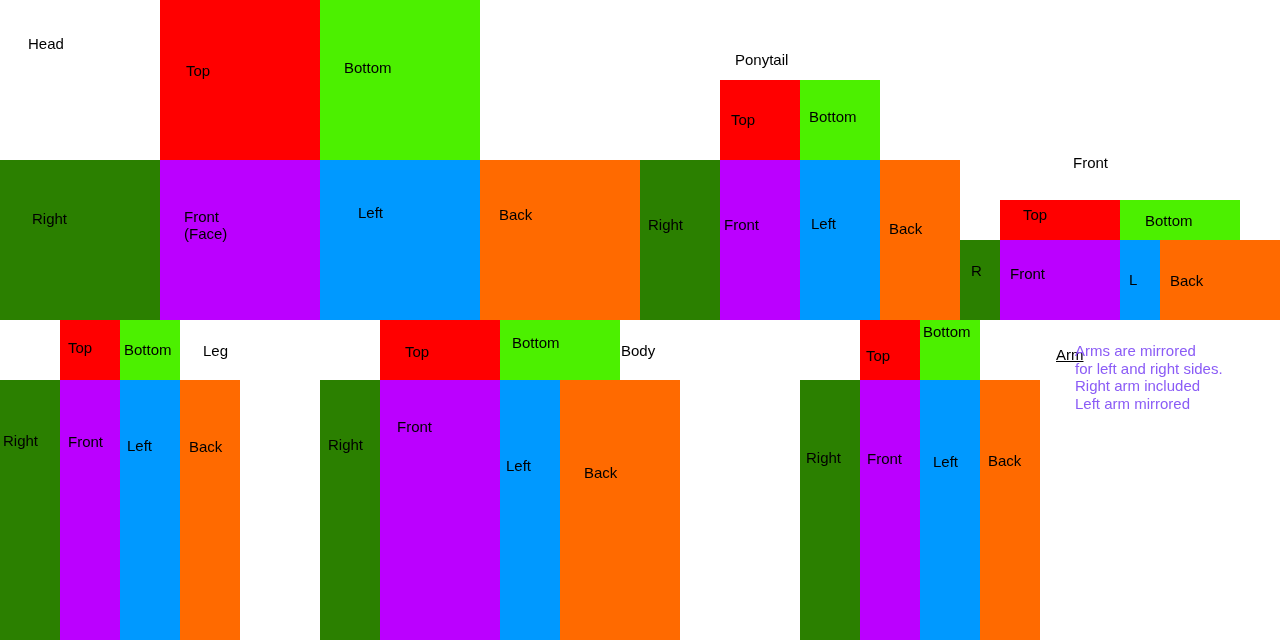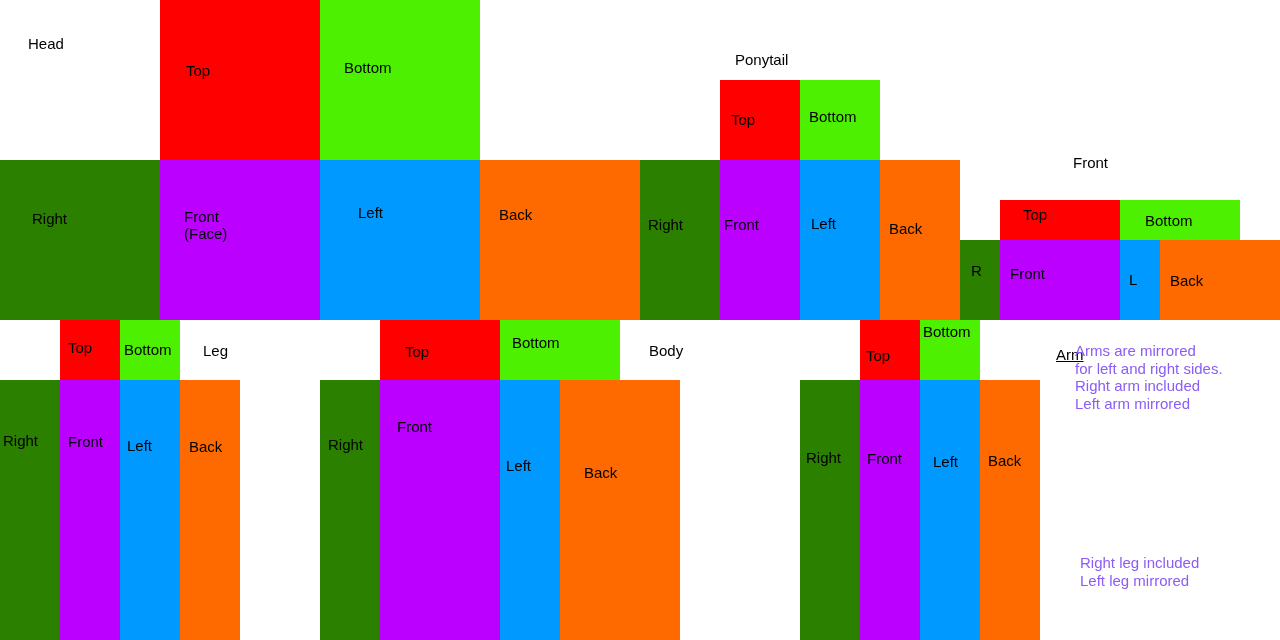--- a/index.html
+++ b/index.html
@@ -95,21 +95,21 @@
     <div class="tile" style="left: 120px; top: 320px; width: 60px; height: 60px; background: rgb(76, 240, 0);"></div>
     <div class="tile-label" style="left: 124px; top: 341px;">Bottom</div>
     <div class="tile" style="left: 0px; top: 380px; width: 60px; height: 260px; background: rgb(43, 128, 0);"></div>
     <div class="tile-label" style="left: 3px; top: 432px;">Right</div>
     <div class="tile" style="left: 60px; top: 380px; width: 60px; height: 260px; background: rgb(187, 0, 255);"></div>
     <div class="tile-label" style="left: 68px; top: 433px;">Front</div>
     <div class="tile" style="left: 120px; top: 380px; width: 60px; height: 260px; background: rgb(0, 153, 255);"></div>
     <div class="tile-label" style="left: 127px; top: 437px;">Left</div>
     <div class="tile" style="left: 180px; top: 380px; width: 60px; height: 260px; background: rgb(255, 106, 0);"></div>
     <div class="tile-label" style="left: 189px; top: 438px;">Back</div>
-    <div class="group-label" style="left: 649px; top: 342px; text-align: right;">Body</div>
+    <div class="group-label" style="left: 621px; top: 342px; text-align: right;">Body</div>
     <div class="tile" style="left: 380px; top: 320px; width: 120px; height: 60px; background: rgb(255, 0, 0);"></div>
     <div class="tile-label" style="left: 405px; top: 343px;">Top</div>
     <div class="tile" style="left: 500px; top: 320px; width: 120px; height: 60px; background: rgb(76, 240, 0);"></div>
     <div class="tile-label" style="left: 512px; top: 334px;">Bottom</div>
     <div class="tile" style="left: 320px; top: 380px; width: 60px; height: 260px; background: rgb(43, 128, 0);"></div>
     <div class="tile-label" style="left: 328px; top: 436px;">Right</div>
     <div class="tile" style="left: 380px; top: 380px; width: 120px; height: 260px; background: rgb(187, 0, 255);"></div>
     <div class="tile-label" style="left: 397px; top: 418px;">Front</div>
     <div class="tile" style="left: 500px; top: 380px; width: 60px; height: 260px; background: rgb(0, 153, 255);"></div>
     <div class="tile-label" style="left: 506px; top: 457px;">Left</div>
@@ -125,15 +125,13 @@
     <div class="tile" style="left: 860px; top: 380px; width: 60px; height: 260px; background: rgb(187, 0, 255);"></div>
     <div class="tile-label" style="left: 867px; top: 450px;">Front</div>
     <div class="tile" style="left: 920px; top: 380px; width: 60px; height: 260px; background: rgb(0, 153, 255);"></div>
     <div class="tile-label" style="left: 933px; top: 453px;">Left</div>
     <div class="tile" style="left: 980px; top: 380px; width: 60px; height: 260px; background: rgb(255, 106, 0);"></div>
     <div class="tile-label" style="left: 988px; top: 452px;">Back</div>
     <div class="note" style="left: 1075px; top: 342px;">Arms are mirrored
 for left and right sides.
 Right arm included
 Left arm mirrored</div>
-    <div class="note" style="left: 1080px; top: 554px;">Right leg included
-Left leg mirrored</div>
   </div>
 
 </body></html>

